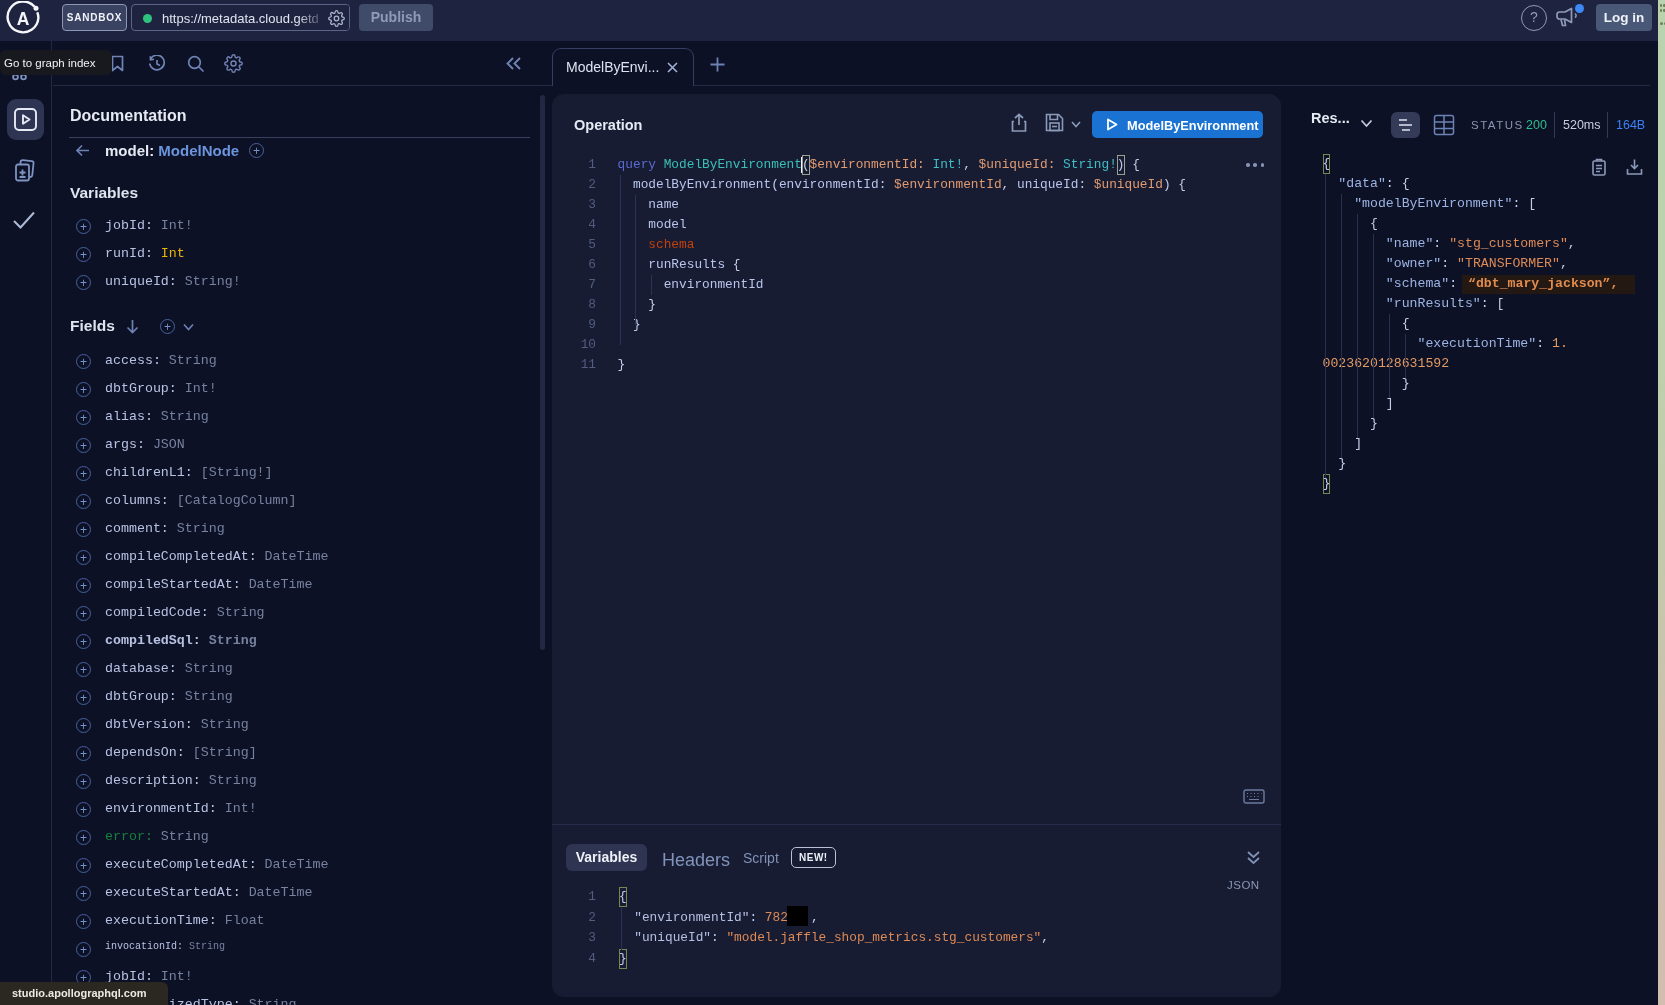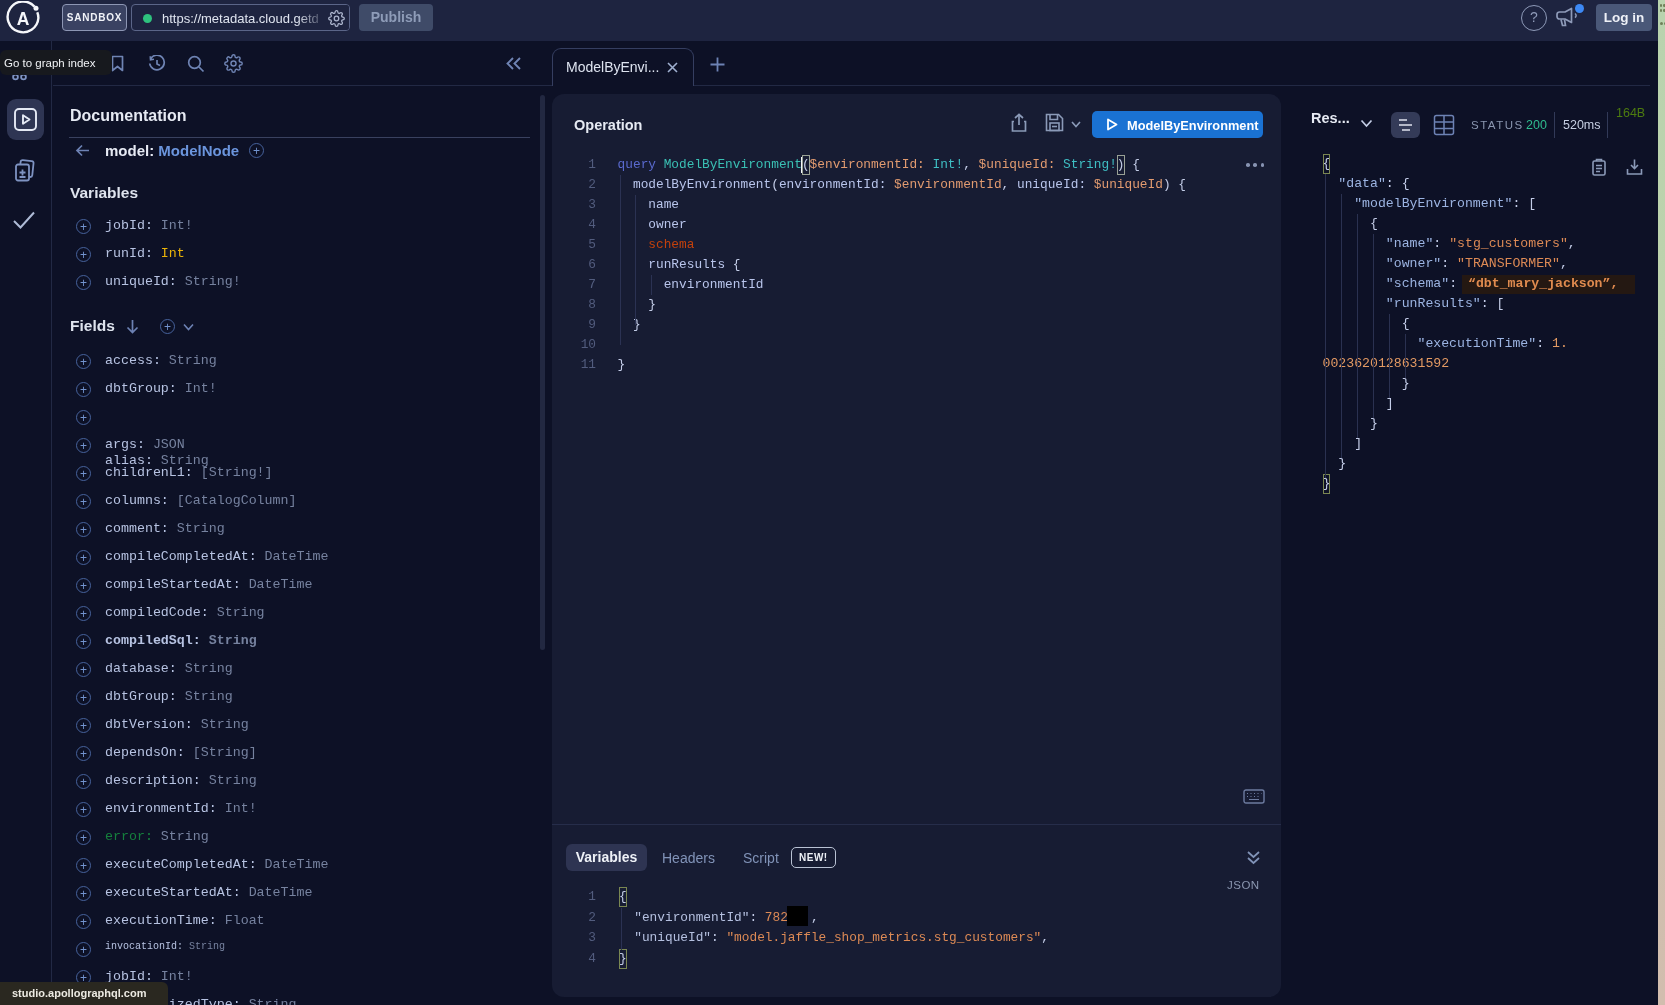--- a/index.html
+++ b/index.html
@@ -122,21 +122,21 @@
   <div class="abs" style="left:160px;top:319px;width:15px;height:15px;border:1.2px solid #46629c;border-radius:50%;color:#7394cf;font-size:12px;text-align:center;line-height:14px;">+</div>
   <svg class="abs" style="left:183px;top:323px;" width="11" height="8" viewBox="0 0 11 8" fill="none" stroke="#6d82b4" stroke-width="1.6">
     <path d="M1 1.5 L5.5 6.5 L10 1.5"></path>
   </svg>
 
   <div class="abs" style="left:76px;top:354px;width:15px;height:15px;border:1.2px solid #46629c;border-radius:50%;color:#7394cf;font-size:12px;text-align:center;line-height:14px;">+</div>
     <div class="abs mono" style="left:105px;top:353px;font-size:13.3px;white-space:pre;"><span style="color:#b7c3e2">access:</span><span style="color:#76829f"> String</span></div>
     <div class="abs" style="left:76px;top:382px;width:15px;height:15px;border:1.2px solid #46629c;border-radius:50%;color:#7394cf;font-size:12px;text-align:center;line-height:14px;">+</div>
     <div class="abs mono" style="left:105px;top:381px;font-size:13.3px;white-space:pre;"><span style="color:#b7c3e2">dbtGroup:</span><span style="color:#76829f"> Int!</span></div>
     <div class="abs" style="left:76px;top:410px;width:15px;height:15px;border:1.2px solid #46629c;border-radius:50%;color:#7394cf;font-size:12px;text-align:center;line-height:14px;">+</div>
-    <div class="abs mono" style="left:105px;top:409px;font-size:13.3px;white-space:pre;margin-top:44px;"><span style="color:#b7c3e2">alias:</span><span style="color:#76829f"> String</span></div>
+    <div class="abs mono" style="left:105px;top:409px;font-size:13.3px;white-space:pre;"><span style="color:#b7c3e2">alias:</span><span style="color:#76829f"> String</span></div>
     <div class="abs" style="left:76px;top:438px;width:15px;height:15px;border:1.2px solid #46629c;border-radius:50%;color:#7394cf;font-size:12px;text-align:center;line-height:14px;">+</div>
     <div class="abs mono" style="left:105px;top:437px;font-size:13.3px;white-space:pre;"><span style="color:#b7c3e2">args:</span><span style="color:#76829f"> JSON</span></div>
     <div class="abs" style="left:76px;top:466px;width:15px;height:15px;border:1.2px solid #46629c;border-radius:50%;color:#7394cf;font-size:12px;text-align:center;line-height:14px;">+</div>
     <div class="abs mono" style="left:105px;top:465px;font-size:13.3px;white-space:pre;"><span style="color:#b7c3e2">childrenL1:</span><span style="color:#76829f"> [String!]</span></div>
     <div class="abs" style="left:76px;top:494px;width:15px;height:15px;border:1.2px solid #46629c;border-radius:50%;color:#7394cf;font-size:12px;text-align:center;line-height:14px;">+</div>
     <div class="abs mono" style="left:105px;top:493px;font-size:13.3px;white-space:pre;"><span style="color:#b7c3e2">columns:</span><span style="color:#76829f"> [CatalogColumn]</span></div>
     <div class="abs" style="left:76px;top:522px;width:15px;height:15px;border:1.2px solid #46629c;border-radius:50%;color:#7394cf;font-size:12px;text-align:center;line-height:14px;">+</div>
     <div class="abs mono" style="left:105px;top:521px;font-size:13.3px;white-space:pre;"><span style="color:#b7c3e2">comment:</span><span style="color:#76829f"> String</span></div>
     <div class="abs" style="left:76px;top:550px;width:15px;height:15px;border:1.2px solid #46629c;border-radius:50%;color:#7394cf;font-size:12px;text-align:center;line-height:14px;">+</div>
     <div class="abs mono" style="left:105px;top:549px;font-size:13.3px;white-space:pre;"><span style="color:#b7c3e2">compileCompletedAt:</span><span style="color:#76829f"> DateTime</span></div>
@@ -210,21 +210,21 @@
   </svg>
   <div class="abs" style="left:1127px;top:118px;font-size:12.8px;font-weight:bold;color:#fff;">ModelByEnvironment</div>
 
   <div class="abs mono ln" style="left:566px;top:155px;width:30px;height:20px;line-height:20px;font-size:12.8px;text-align:right;">1</div>
     <div class="abs mono" style="left:617.6px;top:155px;height:20px;line-height:20px;font-size:12.8px;white-space:pre;"><span style="color:#5a6acf">query</span> <span style="color:#3ac0b4">ModelByEnvironment</span><span style="color:#c4cde8;display:inline-block;outline:1px solid #99a195;outline-offset:-1px;">(</span><span style="color:#e29b70">$environmentId:</span> <span style="color:#3fbfc4">Int!</span><span style="color:#c4cde8">,</span> <span style="color:#e29b70">$uniqueId:</span> <span style="color:#3fbfc4">String!</span><span style="color:#c4cde8;display:inline-block;outline:1px solid #99a195;outline-offset:-1px;">)</span> <span style="color:#c4cde8">{</span></div>
     <div class="abs mono ln" style="left:566px;top:175px;width:30px;height:20px;line-height:20px;font-size:12.8px;text-align:right;">2</div>
     <div class="abs mono" style="left:617.6px;top:175px;height:20px;line-height:20px;font-size:12.8px;white-space:pre;">  <span style="color:#b9c5ec">modelByEnvironment</span><span style="color:#c4cde8">(</span><span style="color:#b9c5ec">environmentId:</span> <span style="color:#e29b70">$environmentId</span><span style="color:#c4cde8">,</span> <span style="color:#b9c5ec">uniqueId:</span> <span style="color:#e29b70">$uniqueId</span><span style="color:#c4cde8">)</span> <span style="color:#c4cde8">{</span></div>
     <div class="abs mono ln" style="left:566px;top:195px;width:30px;height:20px;line-height:20px;font-size:12.8px;text-align:right;">3</div>
     <div class="abs mono" style="left:617.6px;top:195px;height:20px;line-height:20px;font-size:12.8px;white-space:pre;">    <span style="color:#b9c5ec">name</span></div>
     <div class="abs mono ln" style="left:566px;top:215px;width:30px;height:20px;line-height:20px;font-size:12.8px;text-align:right;">4</div>
-    <div class="abs mono" style="left:617.6px;top:215px;height:20px;line-height:20px;font-size:12.8px;white-space:pre;">    <span style="color:#b9c5ec">owner</span></div>
+    <div class="abs mono" style="left:617.6px;top:215px;height:20px;line-height:20px;font-size:12.8px;white-space:pre;">    <span style="color:#b9c5ec">model</span></div>
     <div class="abs mono ln" style="left:566px;top:235px;width:30px;height:20px;line-height:20px;font-size:12.8px;text-align:right;">5</div>
     <div class="abs mono" style="left:617.6px;top:235px;height:20px;line-height:20px;font-size:12.8px;white-space:pre;">    <span style="color:#c2410c">schema</span></div>
     <div class="abs mono ln" style="left:566px;top:255px;width:30px;height:20px;line-height:20px;font-size:12.8px;text-align:right;">6</div>
     <div class="abs mono" style="left:617.6px;top:255px;height:20px;line-height:20px;font-size:12.8px;white-space:pre;">    <span style="color:#b9c5ec">runResults</span> <span style="color:#c4cde8">{</span></div>
     <div class="abs mono ln" style="left:566px;top:275px;width:30px;height:20px;line-height:20px;font-size:12.8px;text-align:right;">7</div>
     <div class="abs mono" style="left:617.6px;top:275px;height:20px;line-height:20px;font-size:12.8px;white-space:pre;">      <span style="color:#b9c5ec">environmentId</span></div>
     <div class="abs mono ln" style="left:566px;top:295px;width:30px;height:20px;line-height:20px;font-size:12.8px;text-align:right;">8</div>
     <div class="abs mono" style="left:617.6px;top:295px;height:20px;line-height:20px;font-size:12.8px;white-space:pre;">    <span style="color:#c4cde8">}</span></div>
     <div class="abs mono ln" style="left:566px;top:315px;width:30px;height:20px;line-height:20px;font-size:12.8px;text-align:right;">9</div>
     <div class="abs mono" style="left:617.6px;top:315px;height:20px;line-height:20px;font-size:12.8px;white-space:pre;">  <span style="color:#c4cde8">}</span></div>
@@ -242,21 +242,21 @@
     </div>
 
   <svg class="abs" style="left:1243px;top:789px;" width="22" height="15" viewBox="0 0 22 15" fill="none" stroke="#6d7ba0" stroke-width="1.4">
     <rect x="1" y="1" width="20" height="13" rx="2"></rect>
     <path d="M4 4.5 H5 M7.5 4.5 H8.5 M11 4.5 H12 M14.5 4.5 H15.5 M18 4.5 H18.5 M4 7.5 H5 M7.5 7.5 H8.5 M11 7.5 H12 M14.5 7.5 H15.5 M6 10.5 H16" stroke-width="1.2"></path>
   </svg>
 
   <div class="abs" style="left:552px;top:824px;width:729px;height:1px;background:#262d4a;"></div>
 
   <div class="abs" style="left:566px;top:844px;width:81px;height:27px;background:#2e3452;border-radius:6px;color:#eef1f7;font-size:14px;font-weight:bold;text-align:center;line-height:27px;">Variables</div>
-  <div class="abs" style="left:662px;top:850px;font-size:14px;color:#8193b8;">Headers</div>
+  <div class="abs" style="left:662px;top:850px;font-size:18px;color:#8193b8;">Headers</div>
   <div class="abs" style="left:743px;top:850px;font-size:14px;color:#8193b8;">Script</div>
   <div class="abs" style="left:791px;top:847px;height:21px;padding:0 7px;border:1px solid #b9c2d4;border-radius:5px;color:#eef1f7;font-size:10px;font-weight:bold;letter-spacing:0.5px;line-height:19px;">NEW!</div>
   <svg class="abs" style="left:1246px;top:850px;" width="15" height="16" viewBox="0 0 15 16" fill="none" stroke="#8193b8" stroke-width="1.7">
     <path d="M2 2 L7.5 7 L13 2 M2 8 L7.5 13 L13 8"></path>
   </svg>
   <div class="abs" style="left:1227px;top:879px;font-size:11.5px;letter-spacing:0.5px;color:#8a96b0;">JSON</div>
 
   <div class="abs mono ln" style="left:566px;top:887.0px;width:30px;height:20px;line-height:20px;font-size:12.8px;text-align:right;">1</div>
     <div class="abs mono" style="left:618.9px;top:887.0px;height:20px;line-height:20px;font-size:12.8px;white-space:pre;"><span style="color:#c4cde8;outline:1px solid #7a8752;outline-offset:-1px;display:inline-block;">{</span></div>
     <div class="abs mono ln" style="left:566px;top:907.7px;width:30px;height:20px;line-height:20px;font-size:12.8px;text-align:right;">2</div>
@@ -279,21 +279,21 @@
   </svg>
   <svg class="abs" style="left:1433px;top:114px;" width="22" height="22" viewBox="0 0 22 22" fill="none" stroke="#6d82b4" stroke-width="1.5">
     <rect x="1.5" y="1.5" width="19" height="19" rx="2"></rect>
     <path d="M1.5 8 H20.5 M1.5 14.5 H20.5 M11 1.5 V20.5"></path>
   </svg>
   <div class="abs" style="left:1471px;top:119px;font-size:11.5px;letter-spacing:1.5px;color:#8a96b0;">STATUS</div>
   <div class="abs" style="left:1526px;top:118px;font-size:12.5px;color:#2fbc8e;">200</div>
   <div class="abs" style="left:1554px;top:112px;width:1px;height:26px;background:#323a58;"></div>
   <div class="abs" style="left:1563px;top:118px;font-size:12.5px;color:#c6cfe2;">520ms</div>
   <div class="abs" style="left:1607px;top:112px;width:1px;height:26px;background:#323a58;"></div>
-  <div class="abs" style="left:1616px;top:106px;font-size:12.5px;color:#4d7c0f;">164B</div>
+  <div class="abs" style="left:1616px;top:118px;font-size:12.5px;color:#3b82f6;">164B</div>
 
   <svg class="abs" style="left:1591px;top:158px;" width="16" height="18" viewBox="0 0 16 18" fill="none" stroke="#8b9ab8" stroke-width="1.6">
     <rect x="2" y="3" width="12" height="14" rx="1.5"></rect>
     <path d="M5.5 3 V1.5 H10.5 V3"></path>
     <path d="M5 7.5 H11 M5 10.5 H11 M5 13.5 H9"></path>
   </svg>
   <svg class="abs" style="left:1626px;top:158px;" width="17" height="18" viewBox="0 0 17 18" fill="none" stroke="#8b9ab8" stroke-width="1.6">
     <path d="M8.5 1.5 L8.5 10"></path>
     <path d="M5 7 L8.5 10.5 L12 7"></path>
     <path d="M1.5 11 V16 H15.5 V11"></path>

